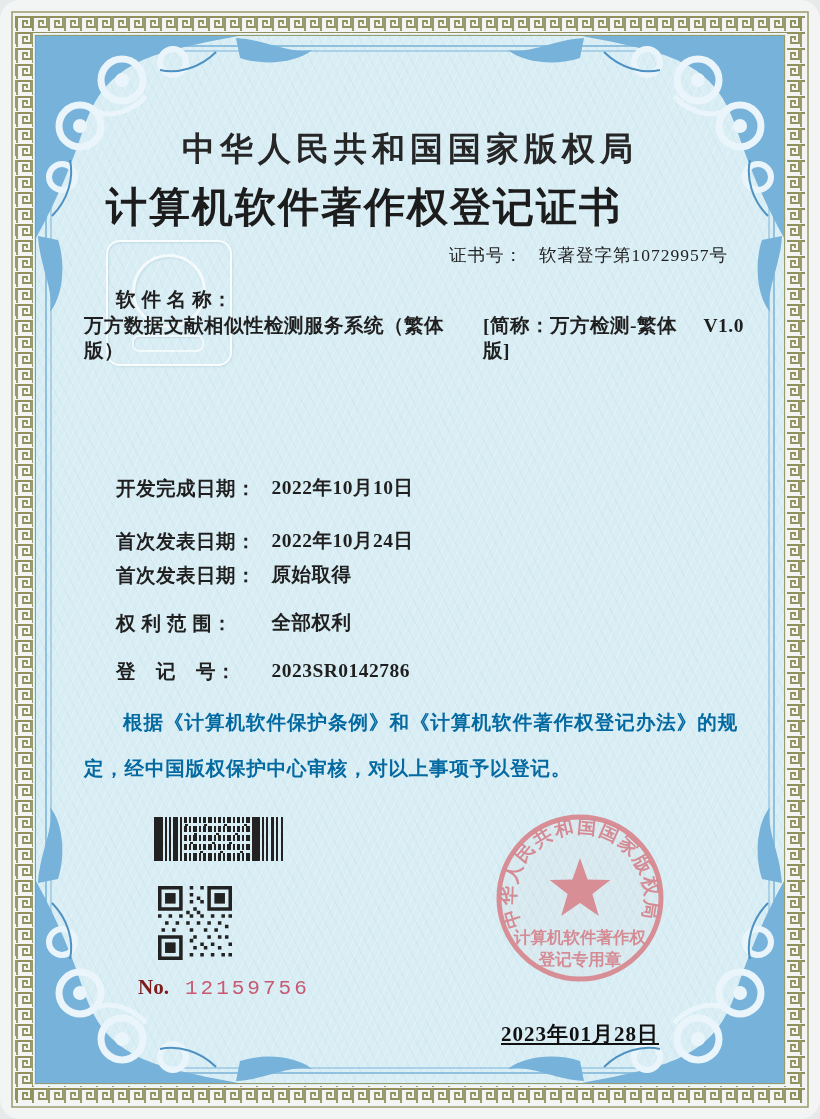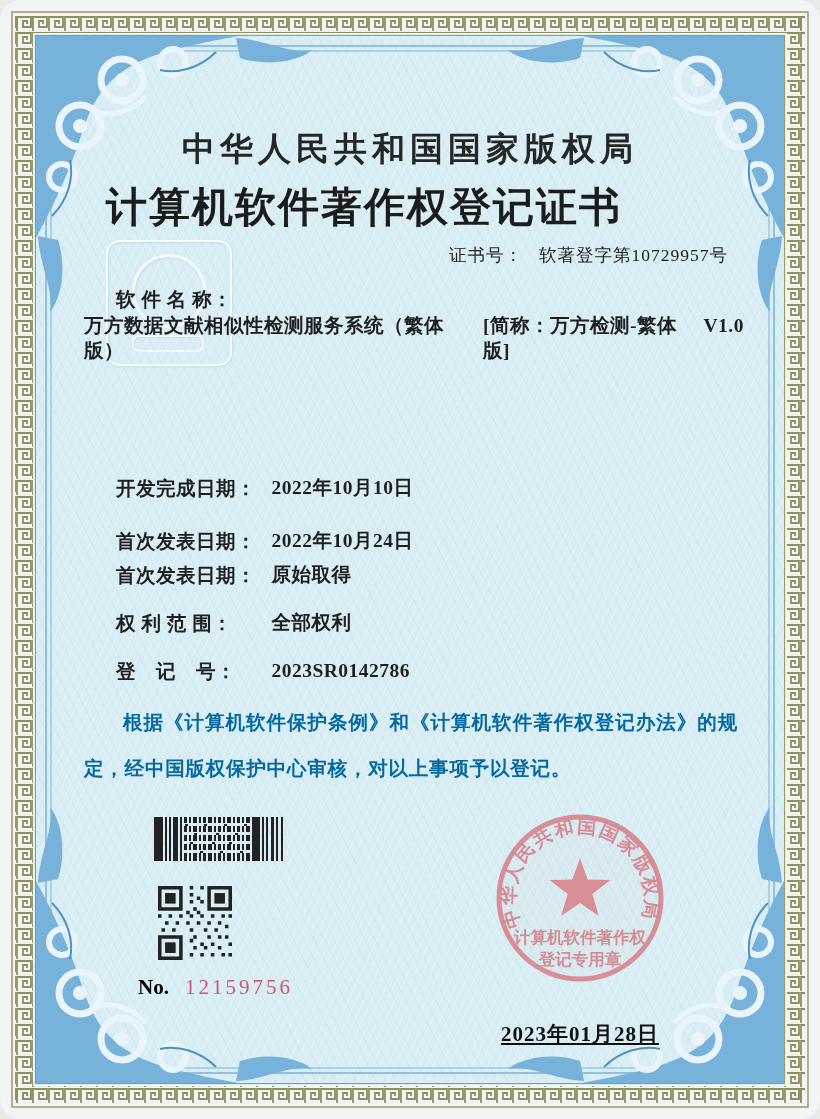--- a/index.html
+++ b/index.html
@@ -37,22 +37,22 @@
   .fvalue{display:inline-flex;flex-direction:row;vertical-align:top;line-height:25px;}
   .statement{
     position:absolute;left:84px;top:700px;width:654px;
     font-size:19.5px;font-weight:700;letter-spacing:.8px;line-height:46px;
     text-indent:2em;text-align:justify;color:#0369a1;
   }
   
   .barcode{position:absolute;left:154px;top:817px;}
   .qrcode{position:absolute;left:158px;top:886px;}
   .serial-line{position:absolute;left:138px;top:975px;font-size:21px;}
-  .serial-label{font-weight:700;color:#000000;margin-right:16px;margin-top:42px;}
-  .serial-number{color:#c75a73;font-family:Liberation Serif, serif;letter-spacing:3px;font-size:21px;}
+  .serial-label{font-weight:700;color:#7f1d1d;margin-right:16px;margin-top:42px;}
+  .serial-number{color:#c75a73;font-family:Liberation Mono, monospace;letter-spacing:3px;font-size:21px;}
   .seal{position:absolute;left:475px;top:793px;width:210px;height:210px;opacity:.92;}
   .issue-date{position:absolute;left:495px;top:1020px;width:170px;text-align:center;
     font-size:21px;font-weight:700;letter-spacing:1px;color:#111;text-decoration:underline;}
   
   .emboss{
     position:absolute;left:106px;top:240px;width:122px;height:122px;border-radius:14px;
     border:2px solid rgba(255,255,255,.8);
     box-shadow:inset 1px 1px 2px rgba(150,185,200,.35), 1px 1px 2px rgba(150,185,200,.3);
   }
   .emboss::before{

